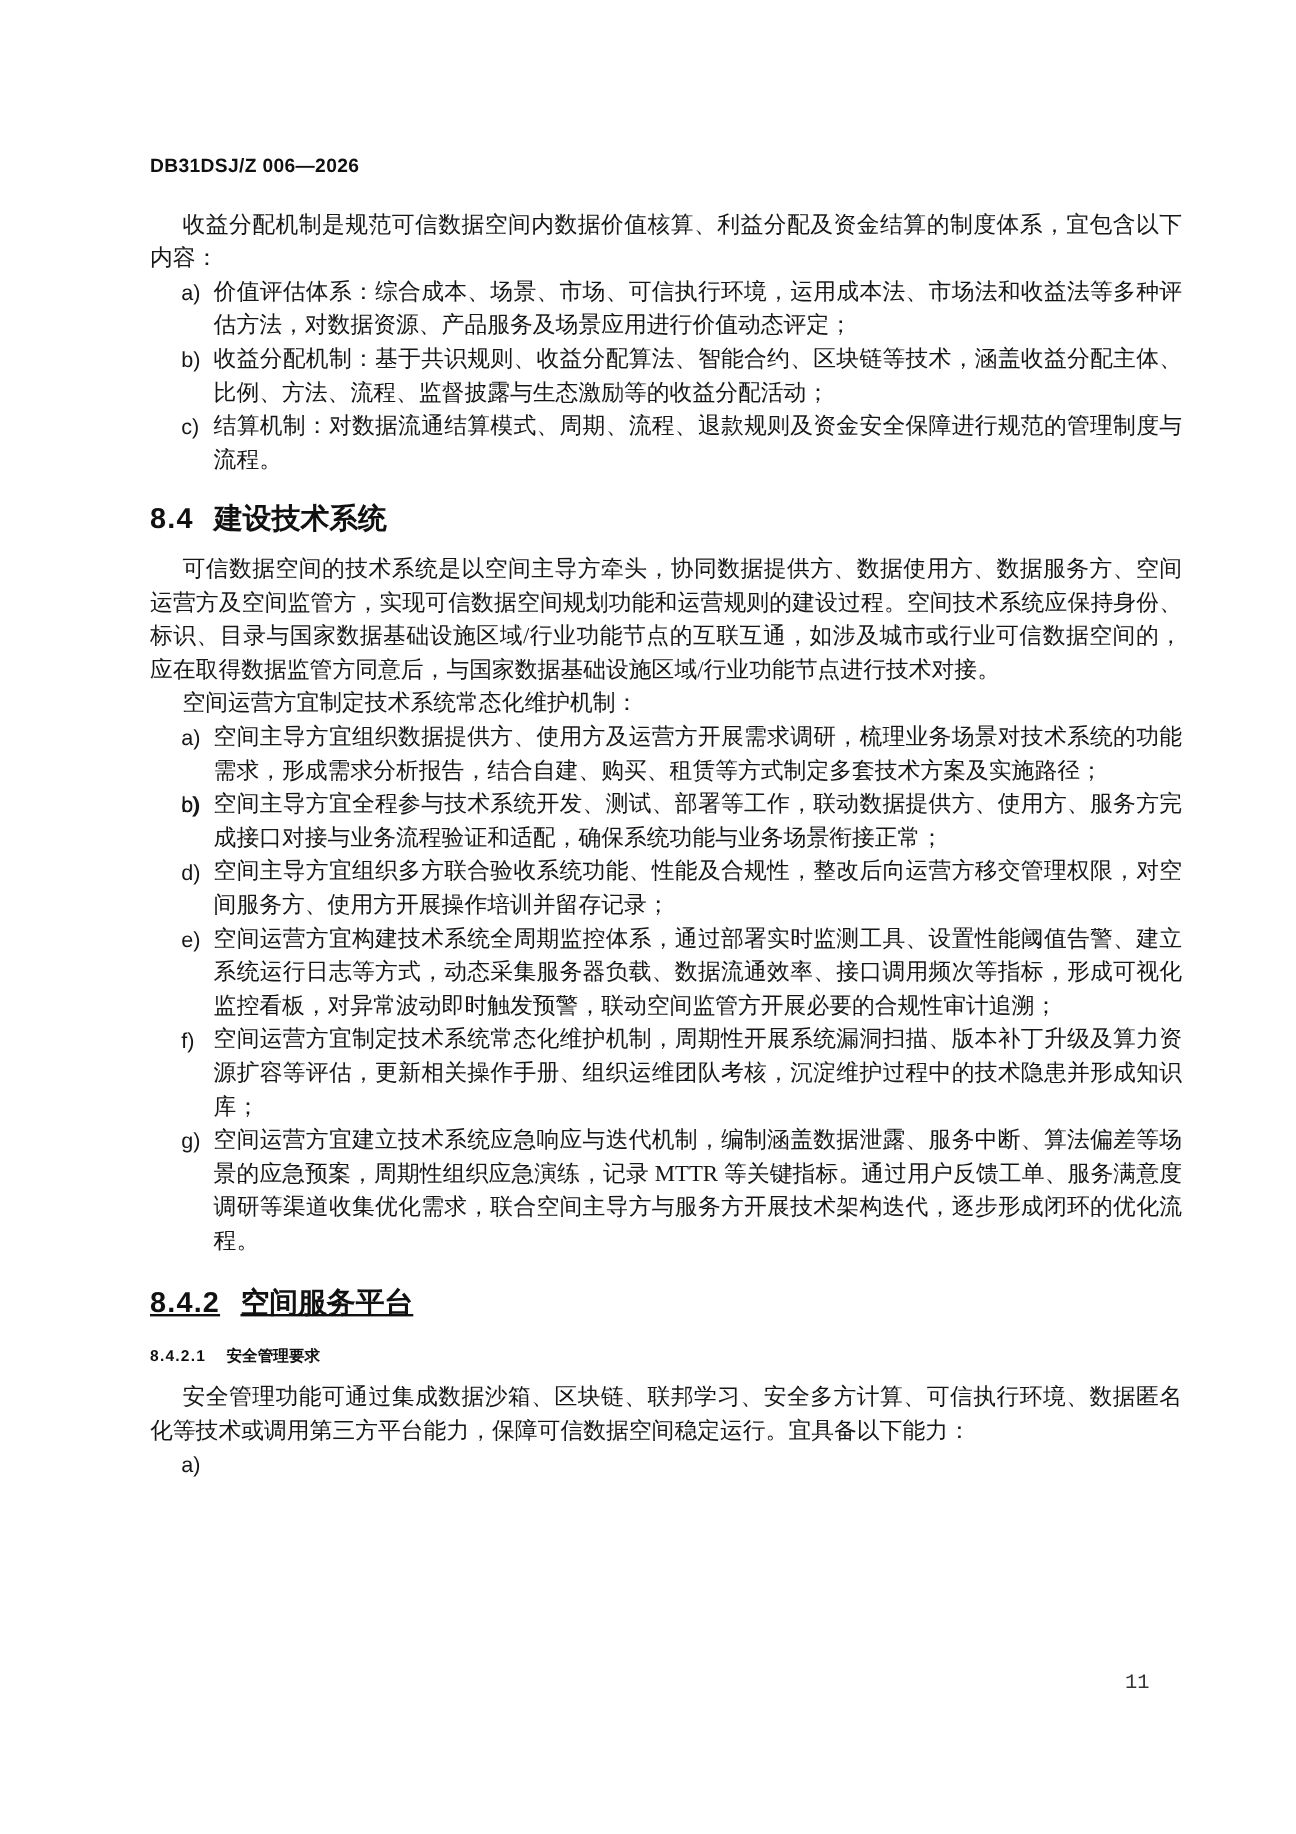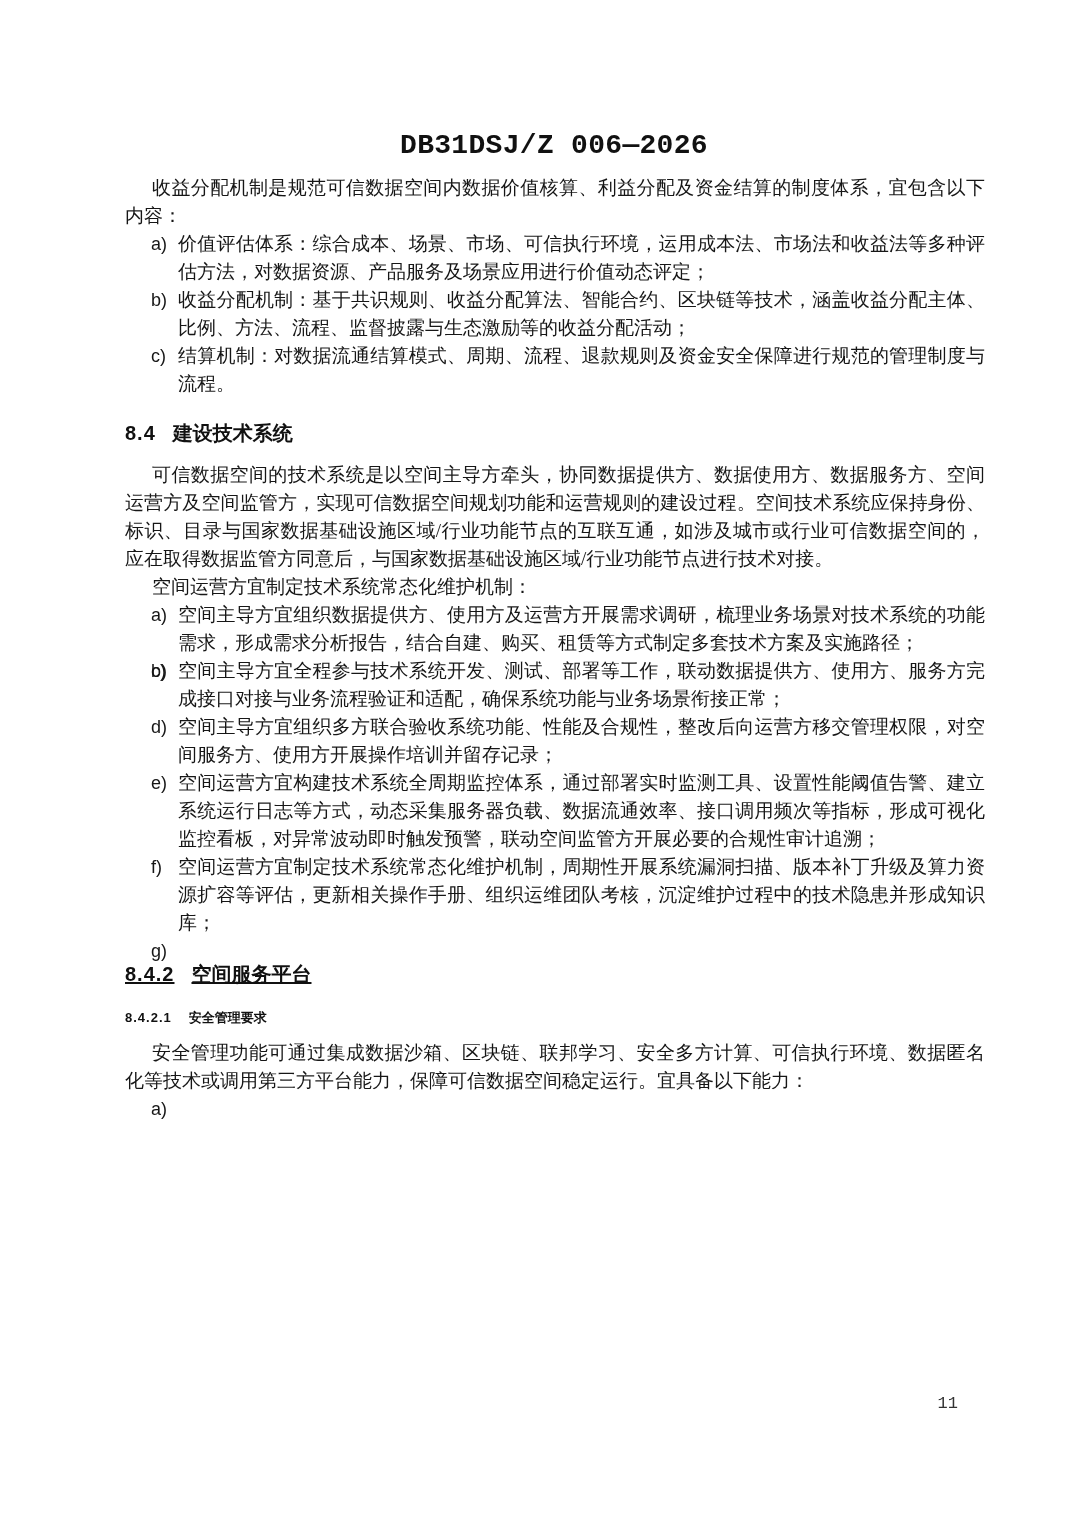--- a/index.html
+++ b/index.html
@@ -11,24 +11,24 @@
   }
   .page {
     position: relative;
     width: 1080px; height: 1528px;
     overflow: hidden;
     background: #ffffff;
   }
   .running-header {
     position: absolute;
     top: 130px; left: 125px; right: 97px;
-    text-align: center;
-    font-family: Liberation Mono, monospace;
+    text-align: left;
+    font-family: Liberation Sans, sans-serif;
     font-weight: 700;
-    font-size: 28px;
+    font-size: 16px;
     letter-spacing: 0.3px;
     color: #111111;
   }
   .content {
     position: absolute;
     top: 174px; left: 125px;
     width: 860px;
     font-size: 19px;
     line-height: 28px;
     text-align: justify;
@@ -39,21 +39,21 @@
   .item .lbl {
     position: absolute;
     left: 26px; top: 0;
     font-family: "Liberation Sans", "DejaVu Sans", sans-serif;
     font-size: 18px;
     color: #161616;
   }
   .h2 {
     font-family: "Liberation Sans", "DejaVu Sans", sans-serif;
     font-weight: 700;
-    font-size: 20px;
+    font-size: 24px;
     line-height: 26px;
     color: #111111;
     margin: 0;
     text-align: left;
   }
   .h2 .num { margin-right: 17px; letter-spacing: 1px; }
   #h84   { margin-top: 22px; }
   #h841  { margin-top: 21px; }
   #h842  { margin-top: 24px; text-decoration: underline; }
   #h8421 { margin-top: 18px; font-size: 13px; }
@@ -123,20 +123,21 @@
       <div class="item">
         <span class="lbl">e)</span>
         <span class="txt">空间运营方宜构建技术系统全周期监控体系，通过部署实时监测工具、设置性能阈值告警、建立系统运行日志等方式，动态采集服务器负载、数据流通效率、接口调用频次等指标，形成可视化监控看板，对异常波动即时触发预警，联动空间监管方开展必要的合规性审计追溯；</span>
       </div>
       <div class="item">
         <span class="lbl">f)</span>
         <span class="txt">空间运营方宜制定技术系统常态化维护机制，周期性开展系统漏洞扫描、版本补丁升级及算力资源扩容等评估，更新相关操作手册、组织运维团队考核，沉淀维护过程中的技术隐患并形成知识库；</span>
       </div>
       <div class="item">
         <span class="lbl">g)</span>
+        <span class="txt">空间运营方宜建立技术系统应急响应与迭代机制，编制涵盖数据泄露、服务中断、算法偏差等场景的应急预案，周期性组织应急演练，记录 MTTR 等关键指标。通过用户反馈工单、服务满意度调研等渠道收集优化需求，联合空间主导方与服务方开展技术架构迭代，逐步形成闭环的优化流程。</span>
       </div>
     </div>
 
     <h2 class="h2" id="h842">
       <span class="num">8.4.2</span><span>空间服务平台</span>
     </h2>
 
     <h2 class="h2" id="h8421">
       <span class="num">8.4.2.1</span><span>安全管理要求</span>
     </h2>

